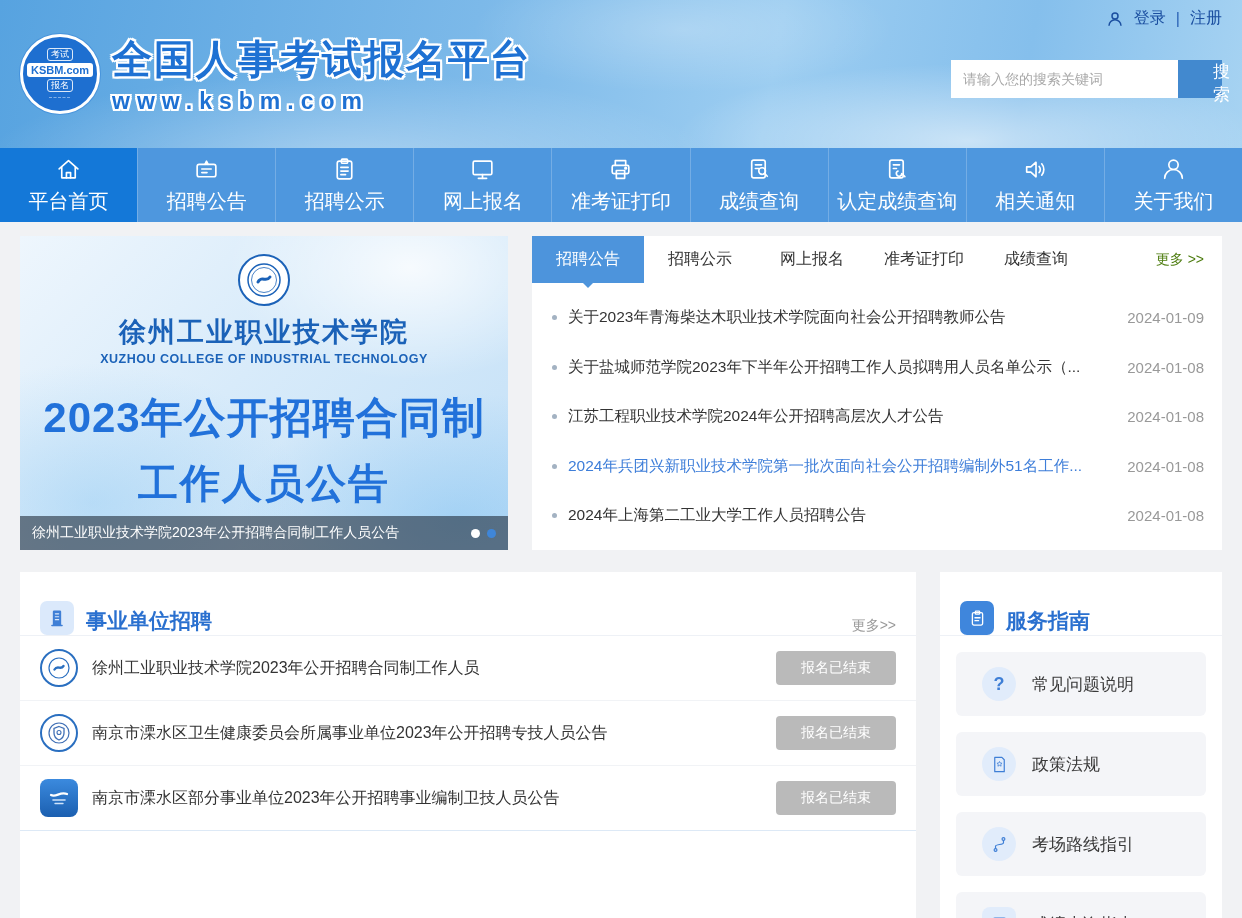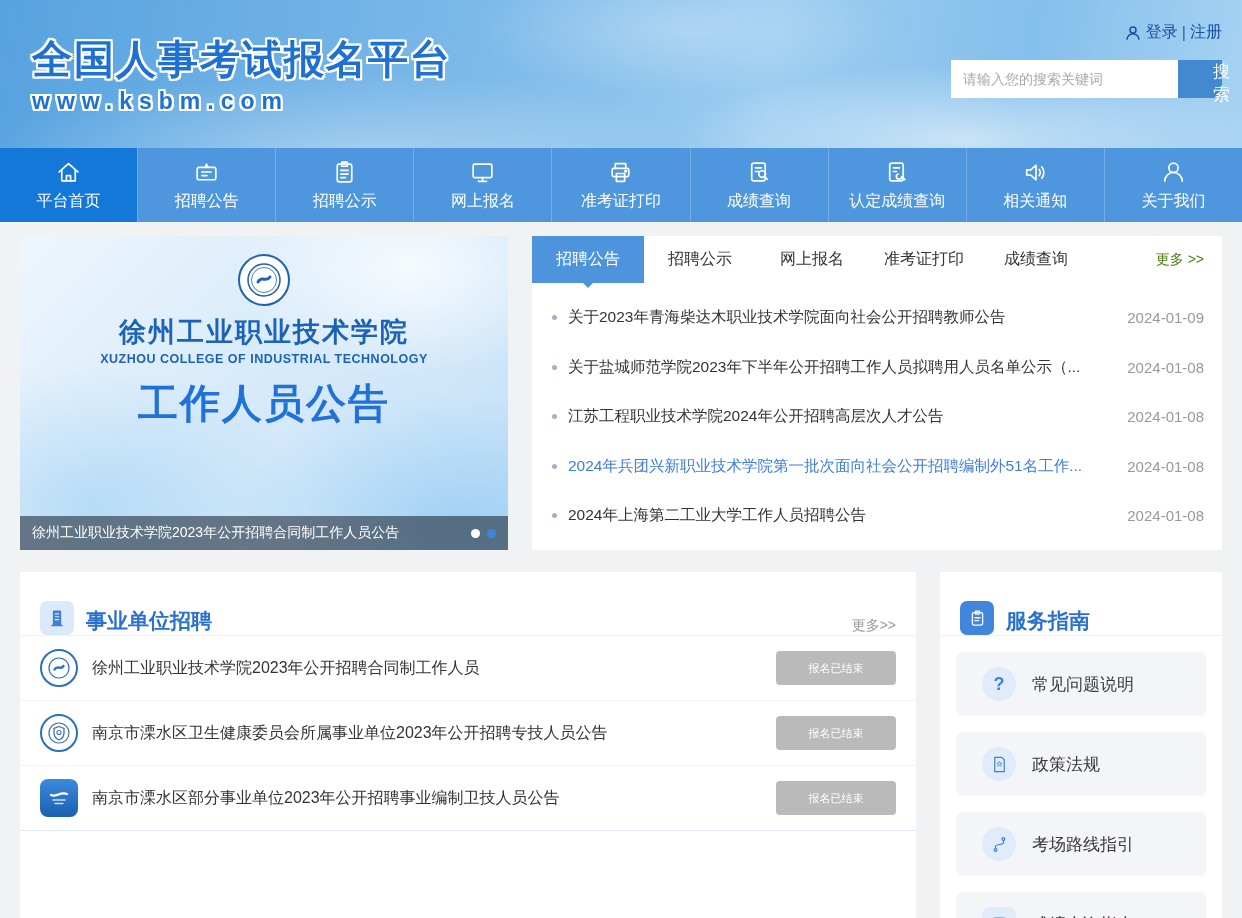--- a/index.html
+++ b/index.html
@@ -8,22 +8,22 @@
 
   
   .sky {
     height:148px; position:relative;
     background:
       radial-gradient(ellipse 420px 110px at 78% 95%, rgba(255,255,255,.55), transparent 70%),
       radial-gradient(ellipse 520px 130px at 28% 110%, rgba(255,255,255,.38), transparent 70%),
       radial-gradient(ellipse 300px 90px at 55% 20%, rgba(255,255,255,.25), transparent 70%),
       linear-gradient(100deg,#57a3e0 0%,#7cb9e9 38%,#9ccdf1 62%,#85bfec 82%,#a7d3f2 100%);
   }
-  .topbar { position:absolute; top:8px; right:20px; display:flex; align-items:center; gap:4px;
-    color:#1b4fa0; font-size:16px;margin-top:14px; }
+  .topbar { position:absolute; top:8px; right:20px; display:flex; align-items:center; gap:10px;
+    color:#1b4fa0; font-size:16px; }
   .topbar a { color:#1b4fa0; text-decoration:none; cursor:pointer; }
   .topbar .sep { color:#2a62b5; }
 
   .brand { position:absolute; left:20px; top:32px; display:flex; align-items:center; }
   .badge { width:80px; height:80px; border-radius:50%; background:#1e6fd0; border:3px solid #fff;
     display:flex; flex-direction:column; align-items:center; justify-content:center; gap:2px;
     box-shadow:0 0 0 1px rgba(30,111,208,.35); flex:0 0 auto; }
   .badge .b-small { font-size:9px; color:#fff; border:1px solid rgba(255,255,255,.85); border-radius:3px;
     padding:0 3px; line-height:11px; }
   .badge .b-mid { font-size:11px; font-weight:bold; color:#1e6fd0; background:#fff; border-radius:3px;
@@ -41,21 +41,21 @@
   .search input::placeholder { color:#a9a9a9; }
   .search button { width:44px; height:38px; border:none; background:#4289cf; color:#fff;
     font-size:17px; cursor:pointer; font-family:inherit;padding-left:35px; }
 
   
   .nav { height:74px; display:flex; background:#4e97de; }
   .nav-item { flex:1; display:flex; flex-direction:column; align-items:center; justify-content:center;
     gap:5px; color:#fff; cursor:pointer; border-left:1px solid rgba(255,255,255,.22); }
   .nav-item:first-child { border-left:none; }
   .nav-item.active { background:#1478d8; }
-  .nav-item .lbl { font-size:16px; }
+  .nav-item .lbl { font-size:20px; }
   .nav-item svg { display:block; }
 
   
   .main { display:flex; gap:24px; padding:14px 20px 0; }
 
   .carousel { width:488px; height:314px; position:relative; overflow:hidden; flex:0 0 auto;
     background:
       radial-gradient(ellipse 300px 200px at 15% 85%, rgba(120,190,240,.35), transparent 70%),
       radial-gradient(ellipse 320px 180px at 90% 90%, rgba(110,185,240,.4), transparent 70%),
       radial-gradient(ellipse 260px 160px at 80% 10%, rgba(255,255,255,.8), transparent 70%),
@@ -97,21 +97,21 @@
   .head-ico { width:34px; height:34px; border-radius:7px; background:#dbe9fb; display:flex; align-items:center; justify-content:center; }
   .head-ico.solid { background:#3f86dc; }
   .card-title { font-size:21px; font-weight:bold; color:#2a70cf; margin-left:12px; }
   .card-head .more { margin-left:auto; color:#999; font-size:14px; cursor:pointer; }
   .emp-row { height:65px; display:flex; align-items:center; padding:0 20px; border-bottom:1px solid #f1f3f6; cursor:pointer; }
   .emp-row:last-of-type { border-bottom:1px solid #dde9f6; }
   .org-logo { width:38px; height:38px; border-radius:50%; background:#fff; border:2px solid #2a6fc0;
     display:flex; align-items:center; justify-content:center; flex:0 0 auto; }
   .org-logo.shield { border:none; border-radius:8px; background:linear-gradient(180deg,#3b8ade,#1b5fb0); }
   .emp-title { font-size:16px; color:#333; margin-left:14px; flex:1; min-width:0; white-space:nowrap; overflow:hidden; text-overflow:ellipsis; }
-  .status-btn { width:120px; height:34px; background:#bababa; color:#fff; font-size:11px; border:none;
+  .status-btn { width:120px; height:34px; background:#bababa; color:#fff; font-size:14px; border:none;
     border-radius:4px; margin-left:20px; flex:0 0 auto; font-family:inherit; cursor:pointer; }
 
   .svc-card { width:282px; background:#fff; height:380px; flex:0 0 auto; }
   .svc-list { padding:16px; }
   .svc-item { height:64px; background:#f4f5f8; border-radius:6px; display:flex; align-items:center;
     padding-left:26px; margin-bottom:16px; cursor:pointer; }
   .svc-bubble { width:34px; height:34px; border-radius:50%; background:#e1ecfb; display:flex;
     align-items:center; justify-content:center; color:#3f7fd6; font-size:18px; font-weight:bold; }
   .svc-bubble.sq { border-radius:8px; }
   .svc-label { font-size:17px; color:#3a3a3a; margin-left:16px; }
@@ -124,20 +124,26 @@
     <svg width="18" height="18" viewBox="0 0 24 24" fill="none" stroke="#1b4fa0" stroke-width="2">
       <circle cx="12" cy="8" r="4"></circle>
         <path d="M4 21a8 8 0 0 1 16 0"></path>
     </svg>
     <a>登录</a>
     <span class="sep">|</span>
     <a>注册</a>
   </div>
 
   <div class="brand">
+    <div class="badge">
+      <span class="b-small">考试</span>
+      <span class="b-mid">KSBM.com</span>
+      <span class="b-small">报名</span>
+      <span class="b-arc">~~~~~</span>
+    </div>
     <div class="brand-text">
       <div class="brand-title">全国人事考试报名平台</div>
       <div class="brand-sub">www.ksbm.com</div>
     </div>
   </div>
 
   <div class="search">
     <input type="text" placeholder="请输入您的搜索关键词" style="">
     <button>搜索</button>
   </div>
@@ -225,20 +231,21 @@
     <div class="slide">
       <div class="c-logo">
         <svg width="40" height="40" viewBox="0 0 40 40" fill="none">
           <circle cx="20" cy="20" r="16" stroke="#1b62b8" stroke-width="1.5"></circle>
           <circle cx="20" cy="20" r="12.5" stroke="#1b62b8" stroke-width="0.8"></circle>
           <path d="M14 22c4-7 8 1 12-5" stroke="#1b62b8" stroke-width="3" stroke-linecap="round"></path>
         </svg>
       </div>
       <div class="c-name">徐州工业职业技术学院</div>
       <div class="c-en">XUZHOU COLLEGE OF INDUSTRIAL TECHNOLOGY</div>
+      <div class="c-line1">2023年公开招聘合同制</div>
       <div class="c-line2">工作人员公告</div>
     </div>
     <div class="caption">
       <span class="cap-text">徐州工业职业技术学院2023年公开招聘合同制工作人员公告</span>
       <span class="dots">
         <span class="dot on"></span>
         <span class="dot off"></span>
       </span>
     </div>
   </div>

